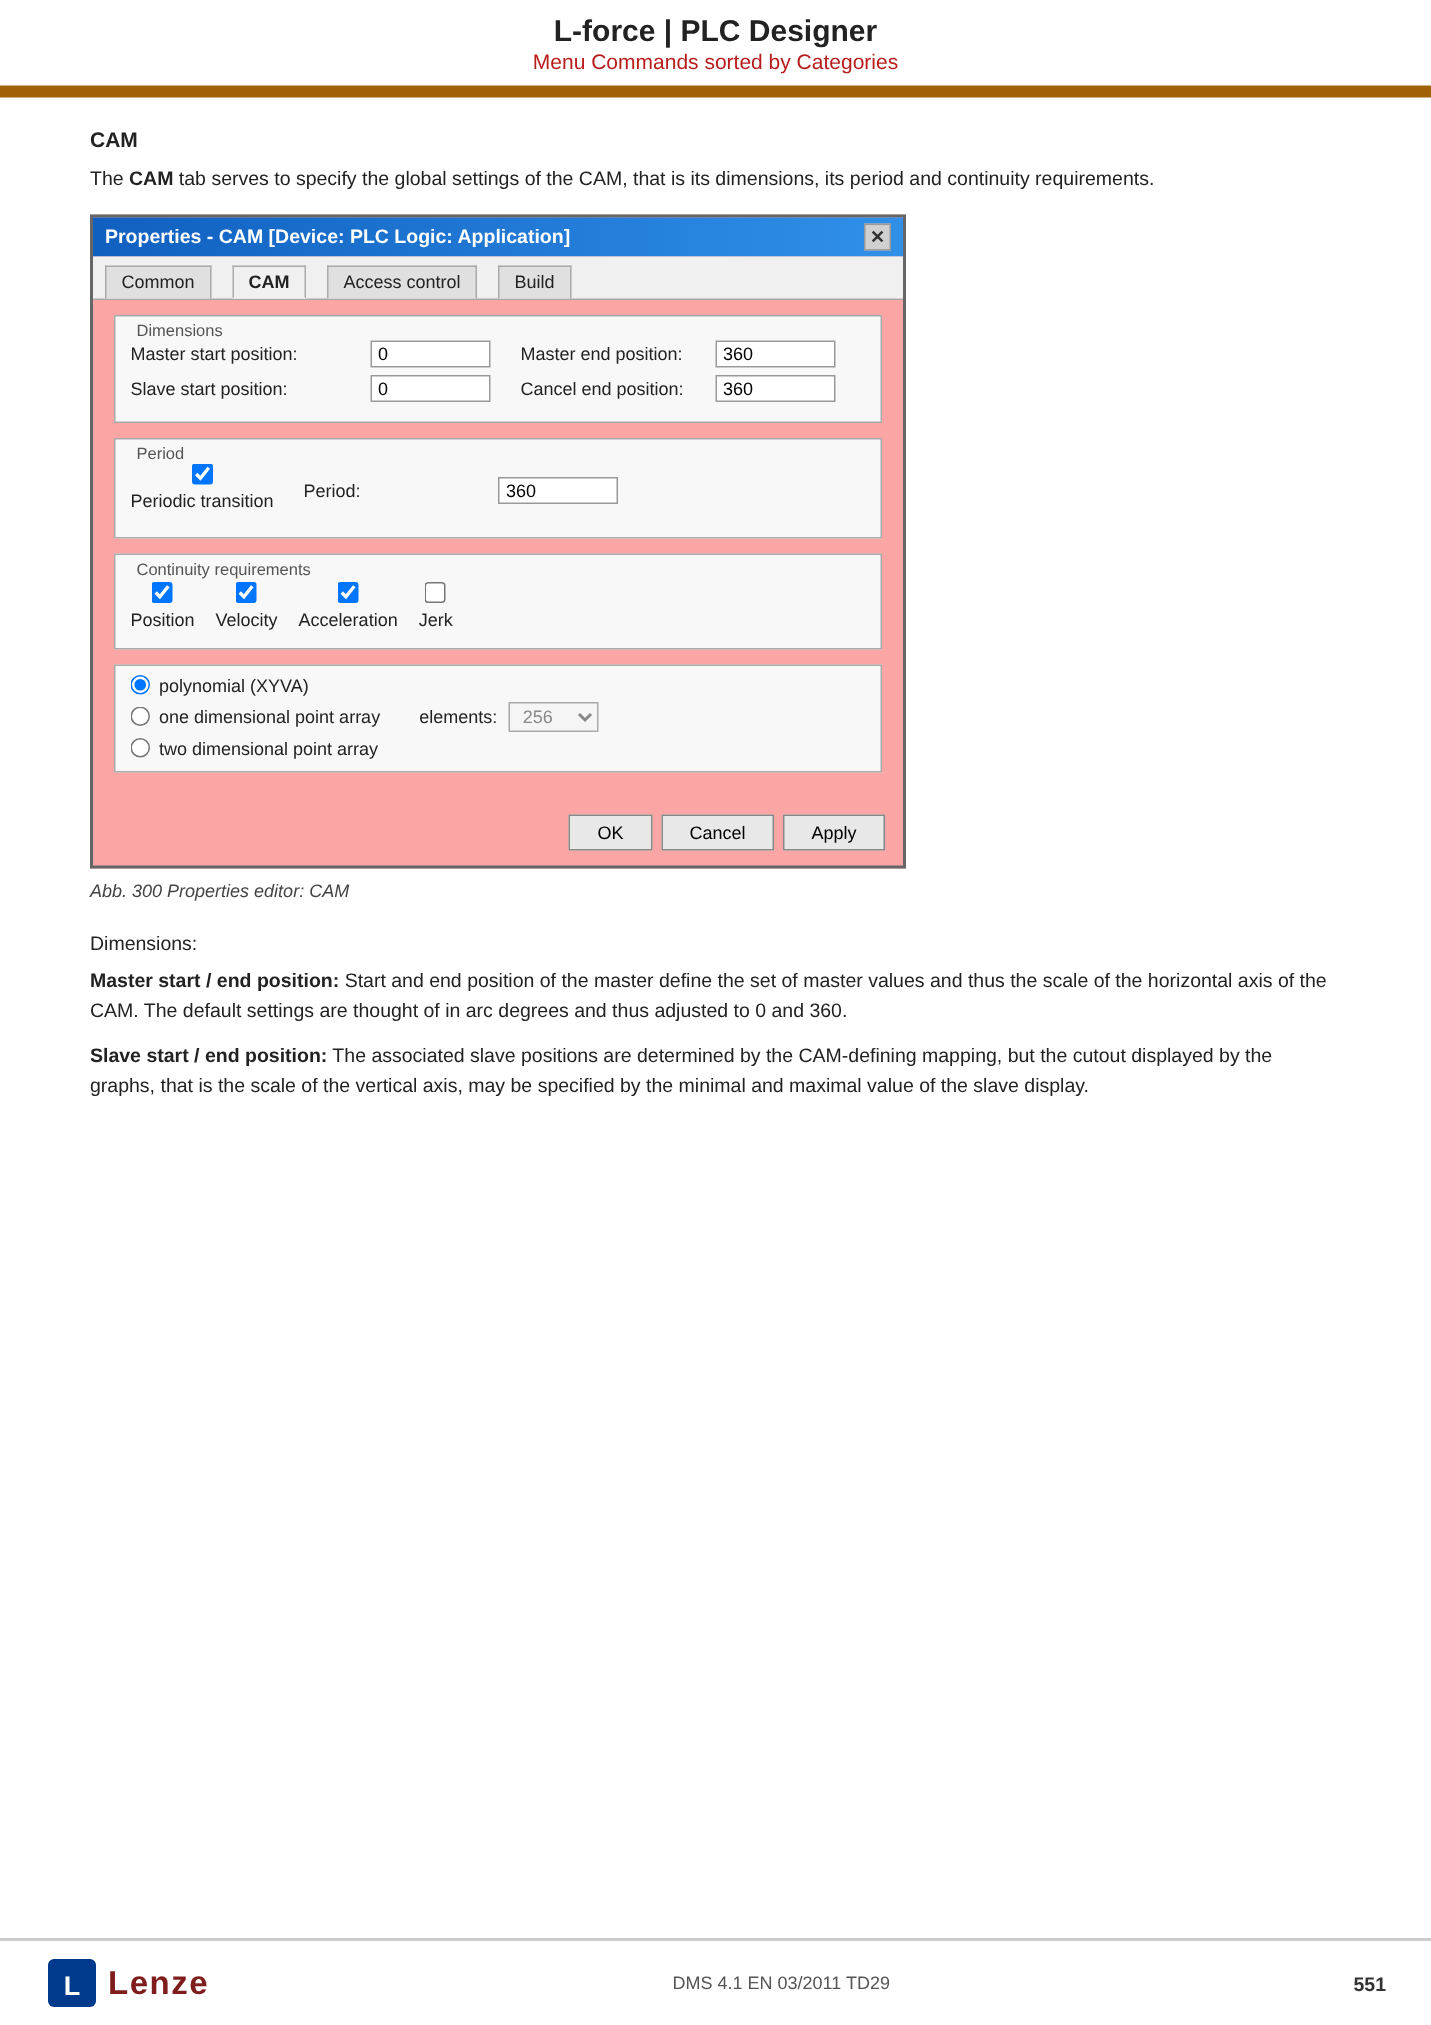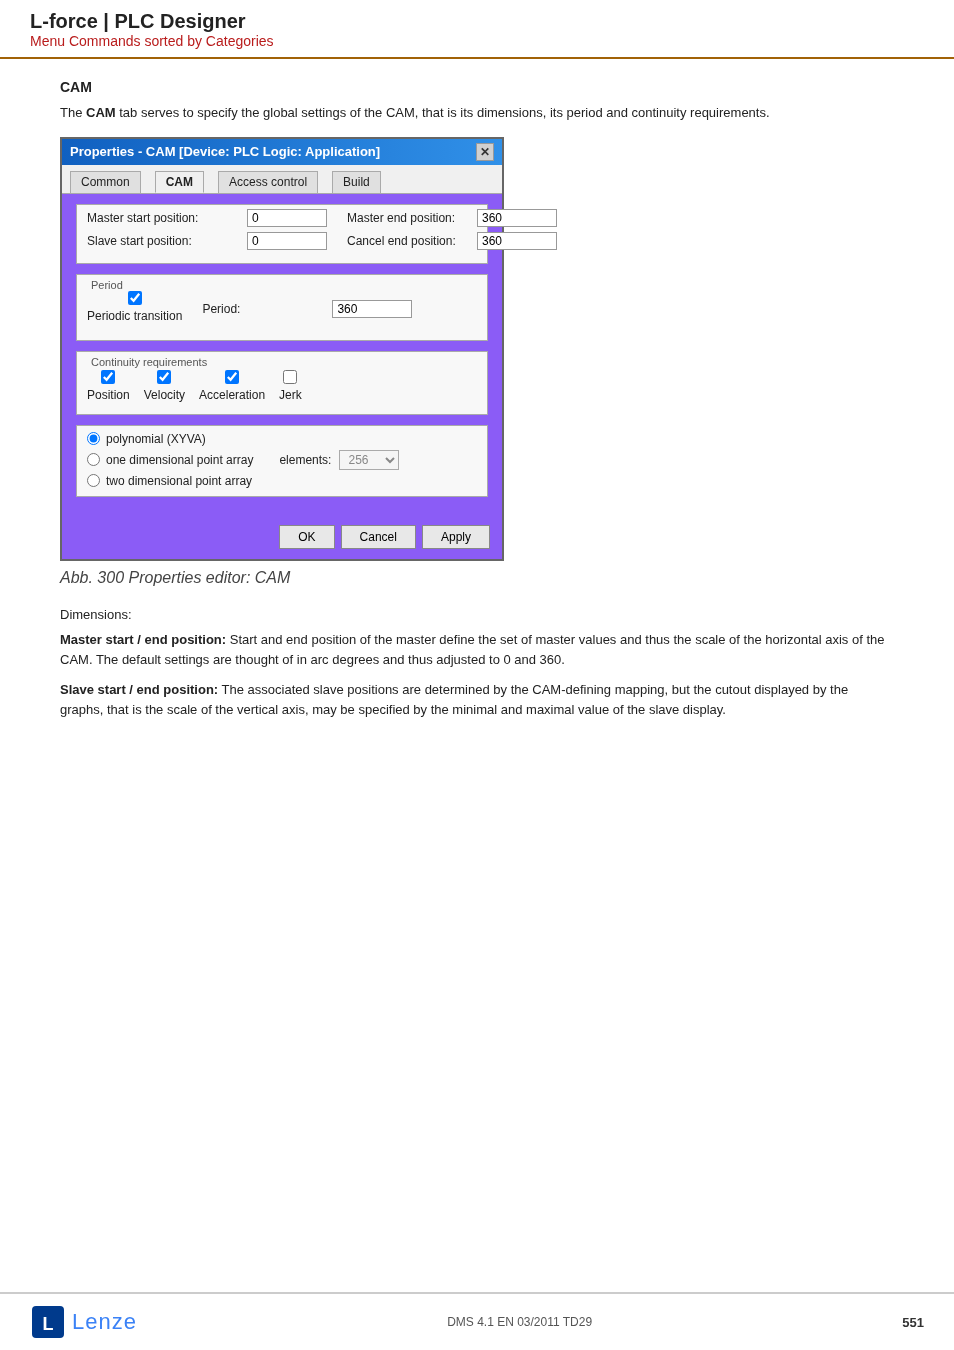--- a/index.html
+++ b/index.html
@@ -7,23 +7,23 @@
       font-family: Arial, sans-serif;
       font-size: 13px;
       background: #fff;
       width: 954px;
       min-height: 1350px;
       color: #222;
     }
 
     
     .header {
-      border-bottom: 2px solid #a16207;
+      border-bottom: 8px solid #a16207;
       padding: 10px 30px 8px 30px;
-      text-align: left;
+      text-align: center;
     }
     .header-title {
       font-size: 20px;
       font-weight: bold;
       color: #222;
     }
     .header-subtitle {
       font-size: 14px;
       color: #b91c1c;
     }
@@ -41,22 +41,22 @@
 
     .intro-text {
       font-size: 13px;
       margin-bottom: 14px;
       line-height: 1.5;
     }
 
     
     .dialog {
       border: 2px solid #666;
-      width: 444px;
-      background: #8b5cf6;
+      width: 544px;
+      background: #fca5a5;
       margin-bottom: 8px;
     }
 
     .dialog-titlebar {
       background: linear-gradient(to right, #1060c0, #3090e8);
       color: #fff;
       font-size: 13px;
       font-weight: bold;
       padding: 4px 8px;
       display: flex;
@@ -214,21 +214,21 @@
 
     .dialog-btn {
       padding: 4px 18px;
       border: 1px solid #888;
       background: #e8e8e8;
       font-size: 12px;
       cursor: pointer;
     }
 
     .caption-text {
-      font-size: 16px;
+      font-size: 12px;
       font-style: italic;
       color: #444;
       margin-bottom: 20px;
     }
 
     
     .body-section {
       margin-bottom: 14px;
     }
 
@@ -256,22 +256,22 @@
       justify-content: space-between;
     }
 
     .footer-logo {
       display: flex;
       align-items: center;
     }
 
     .lenze-logo {
       font-size: 22px;
-      font-weight: normal;
-      color: #3b82f6;
+      font-weight: bold;
+      color: #7f1d1d;
       letter-spacing: 1px;
     }
 
     .lenze-icon {
       width: 36px;
       height: 36px;
       margin-right: 6px;
     }
 
     .footer-center {
@@ -324,20 +324,21 @@
     <div class="dialog-tabs">
       <div class="dialog-tab">Common</div>
       <div class="dialog-tab active">CAM</div>
       <div class="dialog-tab">Access control</div>
       <div class="dialog-tab">Build</div>
     </div>
 
     <div class="dialog-body">
 
       <div class="fieldset-box">
+        <div class="fieldset-legend">Dimensions</div>
         <div class="field-row">
           <span class="field-label">Master start position:</span>
           <input class="field-input" type="text" value="0" style="">
           <div class="right-group">
             <span class="right-label">Master end position:</span>
             <input class="field-input-right" type="text" value="360" style="">
           </div>
         </div>
         <div class="field-row">
           <span class="field-label">Slave start position:</span>

